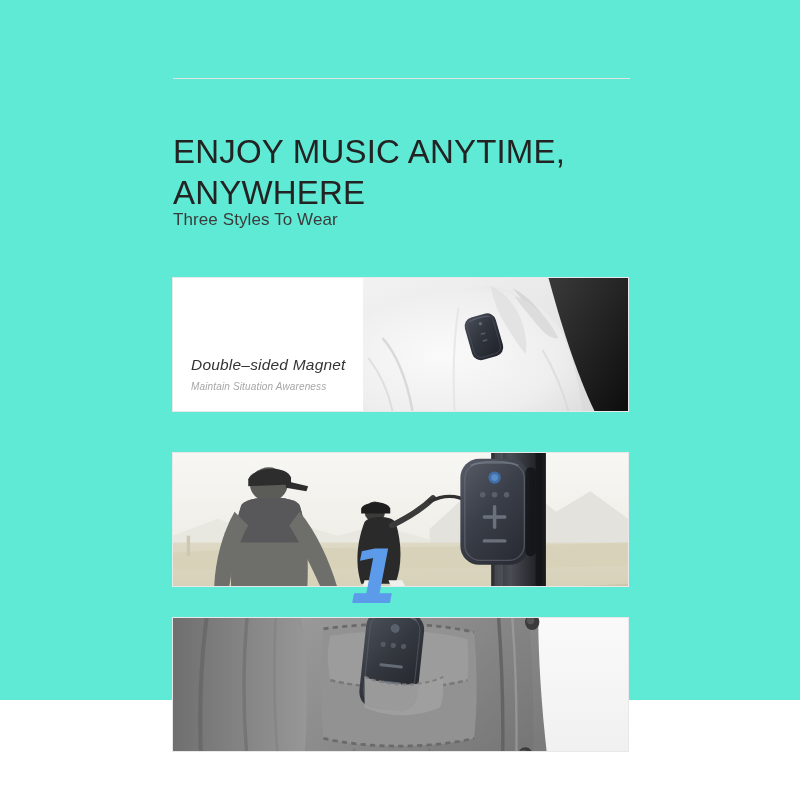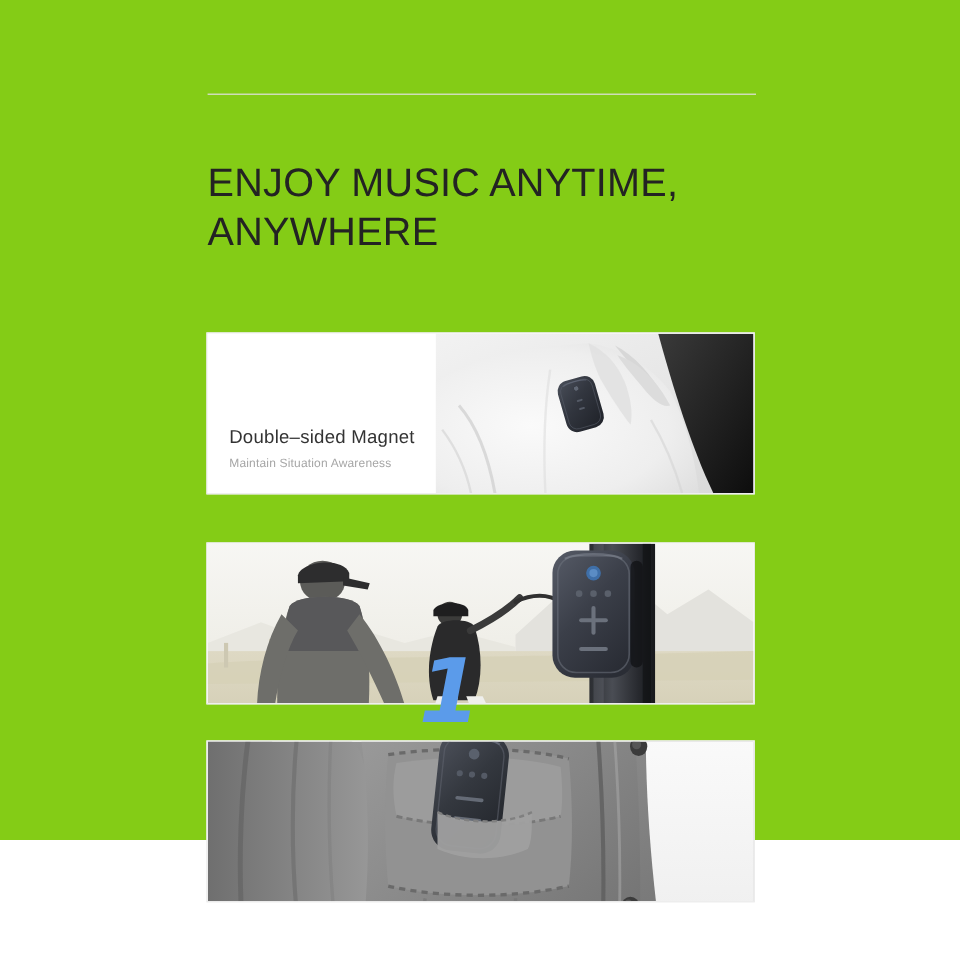--- a/index.html
+++ b/index.html
@@ -14,21 +14,21 @@
     -webkit-font-smoothing: antialiased;
     overflow: hidden;
     position: relative;
   }
 
   .page {
     position: absolute;
     left: 0; top: 0;
     width: 800px;
     height: 700px;
-    background: #84cc16;
+    background: #5eead4;
   }
 
   
   .top-rule {
     position: absolute;
     left: 173px;
     top: 78px;
     width: 457px;
     height: 1px;
     background: #e2e2e2;
@@ -74,20 +74,21 @@
   .card-3 { top: 617px; }
 
   .card-inner {
     position: absolute;
     left: 0; top: 0;
     width: 100%;
     height: 100%;
     display: flex;
     overflow: hidden;
     background: #fff;
+    font-style: italic;
   }
 
   .card-text {
     position: relative;
     width: 190px;
     flex: 0 0 190px;
     background: #fff;
     z-index: 2;
   }
 
@@ -143,20 +144,21 @@
 </style>
 </head>
 <body>
 
 <div class="page">
 
   <div class="top-rule"></div>
 
   <div class="headline">ENJOY MUSIC ANYTIME,
 ANYWHERE</div>
+  <div class="subhead">Three Styles To Wear</div>
 
   <div class="card card-1">
     <div class="card-inner">
       <div class="card-text">
         <div class="card-title">Double–sided Magnet</div>
         <div class="card-sub">Maintain Situation Awareness</div>
       </div>
       <div class="card-photo">
         <svg viewBox="0 0 266 133" preserveAspectRatio="xMidYMid slice">
           <defs>

